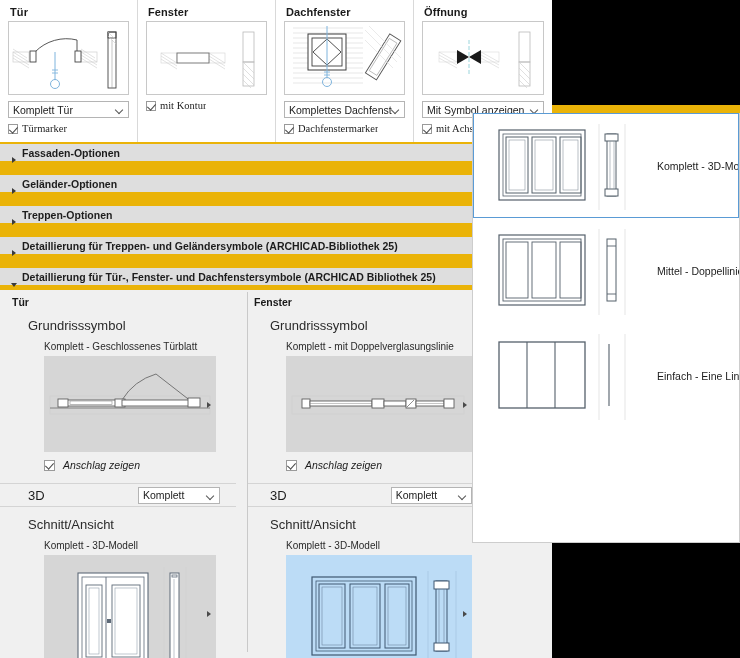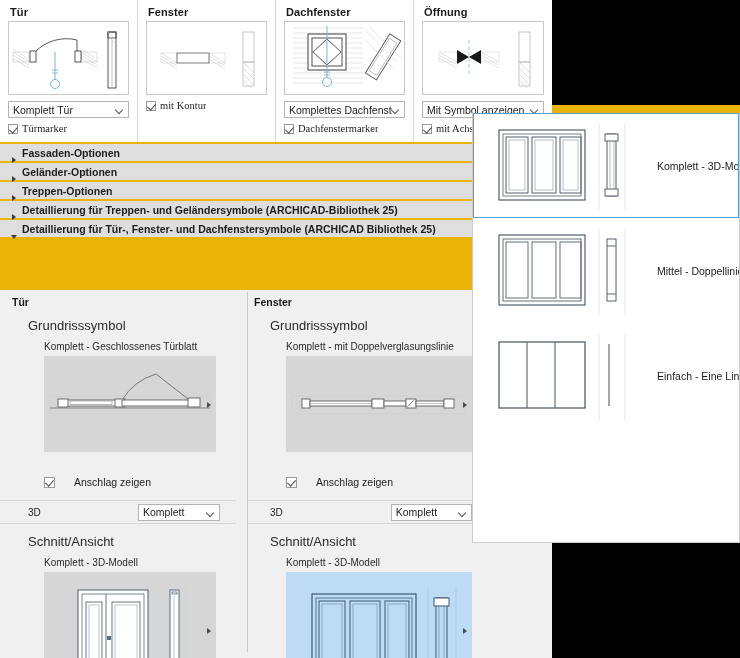--- a/index.html
+++ b/index.html
@@ -64,21 +64,21 @@
   .cbx.checked::after {
     content:""; position:absolute; left:2px; top:0px; width:4px; height:7px;
     border-right: 1.4px solid #4a4a4a; border-bottom: 1.4px solid #4a4a4a;
     transform: rotate(42deg);
   }
   .chk-label { white-space: nowrap; overflow: hidden; font-family: Liberation Serif, serif; }
 
   
   #accordion { position: absolute; left: 0; top: 144px; width: 482px; }
   .acc-row {
-    height: 17px; background: #dedede; margin-bottom: 2px;
+    height: 17px; background: #dedede; margin-bottom: 14px;
     display: flex; align-items: center; padding-left: 10px;
     font-size: 10.5px; font-weight: bold; color: #1c1c1c;
   }
   .acc-arrow { width: 12px; flex: 0 0 12px; position: relative; }
   .acc-arrow::before {
     content:""; position:absolute; left:2px; top:4px;
     border-left: 4px solid #3a3a3a; border-top: 3.5px solid transparent; border-bottom: 3.5px solid transparent;
   }
   .acc-arrow.open::before {
     left: 1px; top: 6px;
@@ -102,27 +102,27 @@
   .thumb {
     margin-left: 44px; width: 172px; height: 96px; background: #d6d6d6;
     position: relative; overflow: hidden;
   }
   .thumb.selected { background: #bcdcf6; }
   .thumb-arrow { position: absolute; right: 2px; top: 44px; width: 8px; height: 10px; }
   .thumb-arrow::before {
     content:""; position:absolute; left:1px; top:2px;
     border-left: 4px solid #4a4a4a; border-top: 3px solid transparent; border-bottom: 3px solid transparent;
   }
-  .det-check { margin: 24px 0 0 44px; display:flex; align-items:center; gap:19px; font-size:10.5px; }
+  .det-check { margin: 7px 0 0 44px; display:flex; align-items:center; gap:8px; font-size:10.5px;font-style:italic; }
   .det-check .cbx { width: 11px; height: 11px; flex: 0 0 11px; }
   .row3d {
     margin-top: 12px; height: 24px; display: flex; align-items: center;
     border-top: 1px solid #d4d4d4; border-bottom: 1px solid #d4d4d4;
   }
-  .row3d .r3label { margin-left: 28px; font-size: 10px; width: 110px; }
+  .row3d .r3label { margin-left: 28px; font-size: 13px; width: 110px; }
   .row3d .combo { margin-top: 0; width: 82px; height: 17px; }
 
   
   #dropdown {
     position: absolute; left: 472px; top: 113px; width: 268px; height: 430px;
     background: #ffffff; border: 1px solid #cdcdcd; border-top: none;
     overflow: hidden;
   }
   .dd-item {
     position: relative; height: 105px; display: flex; align-items: center;

